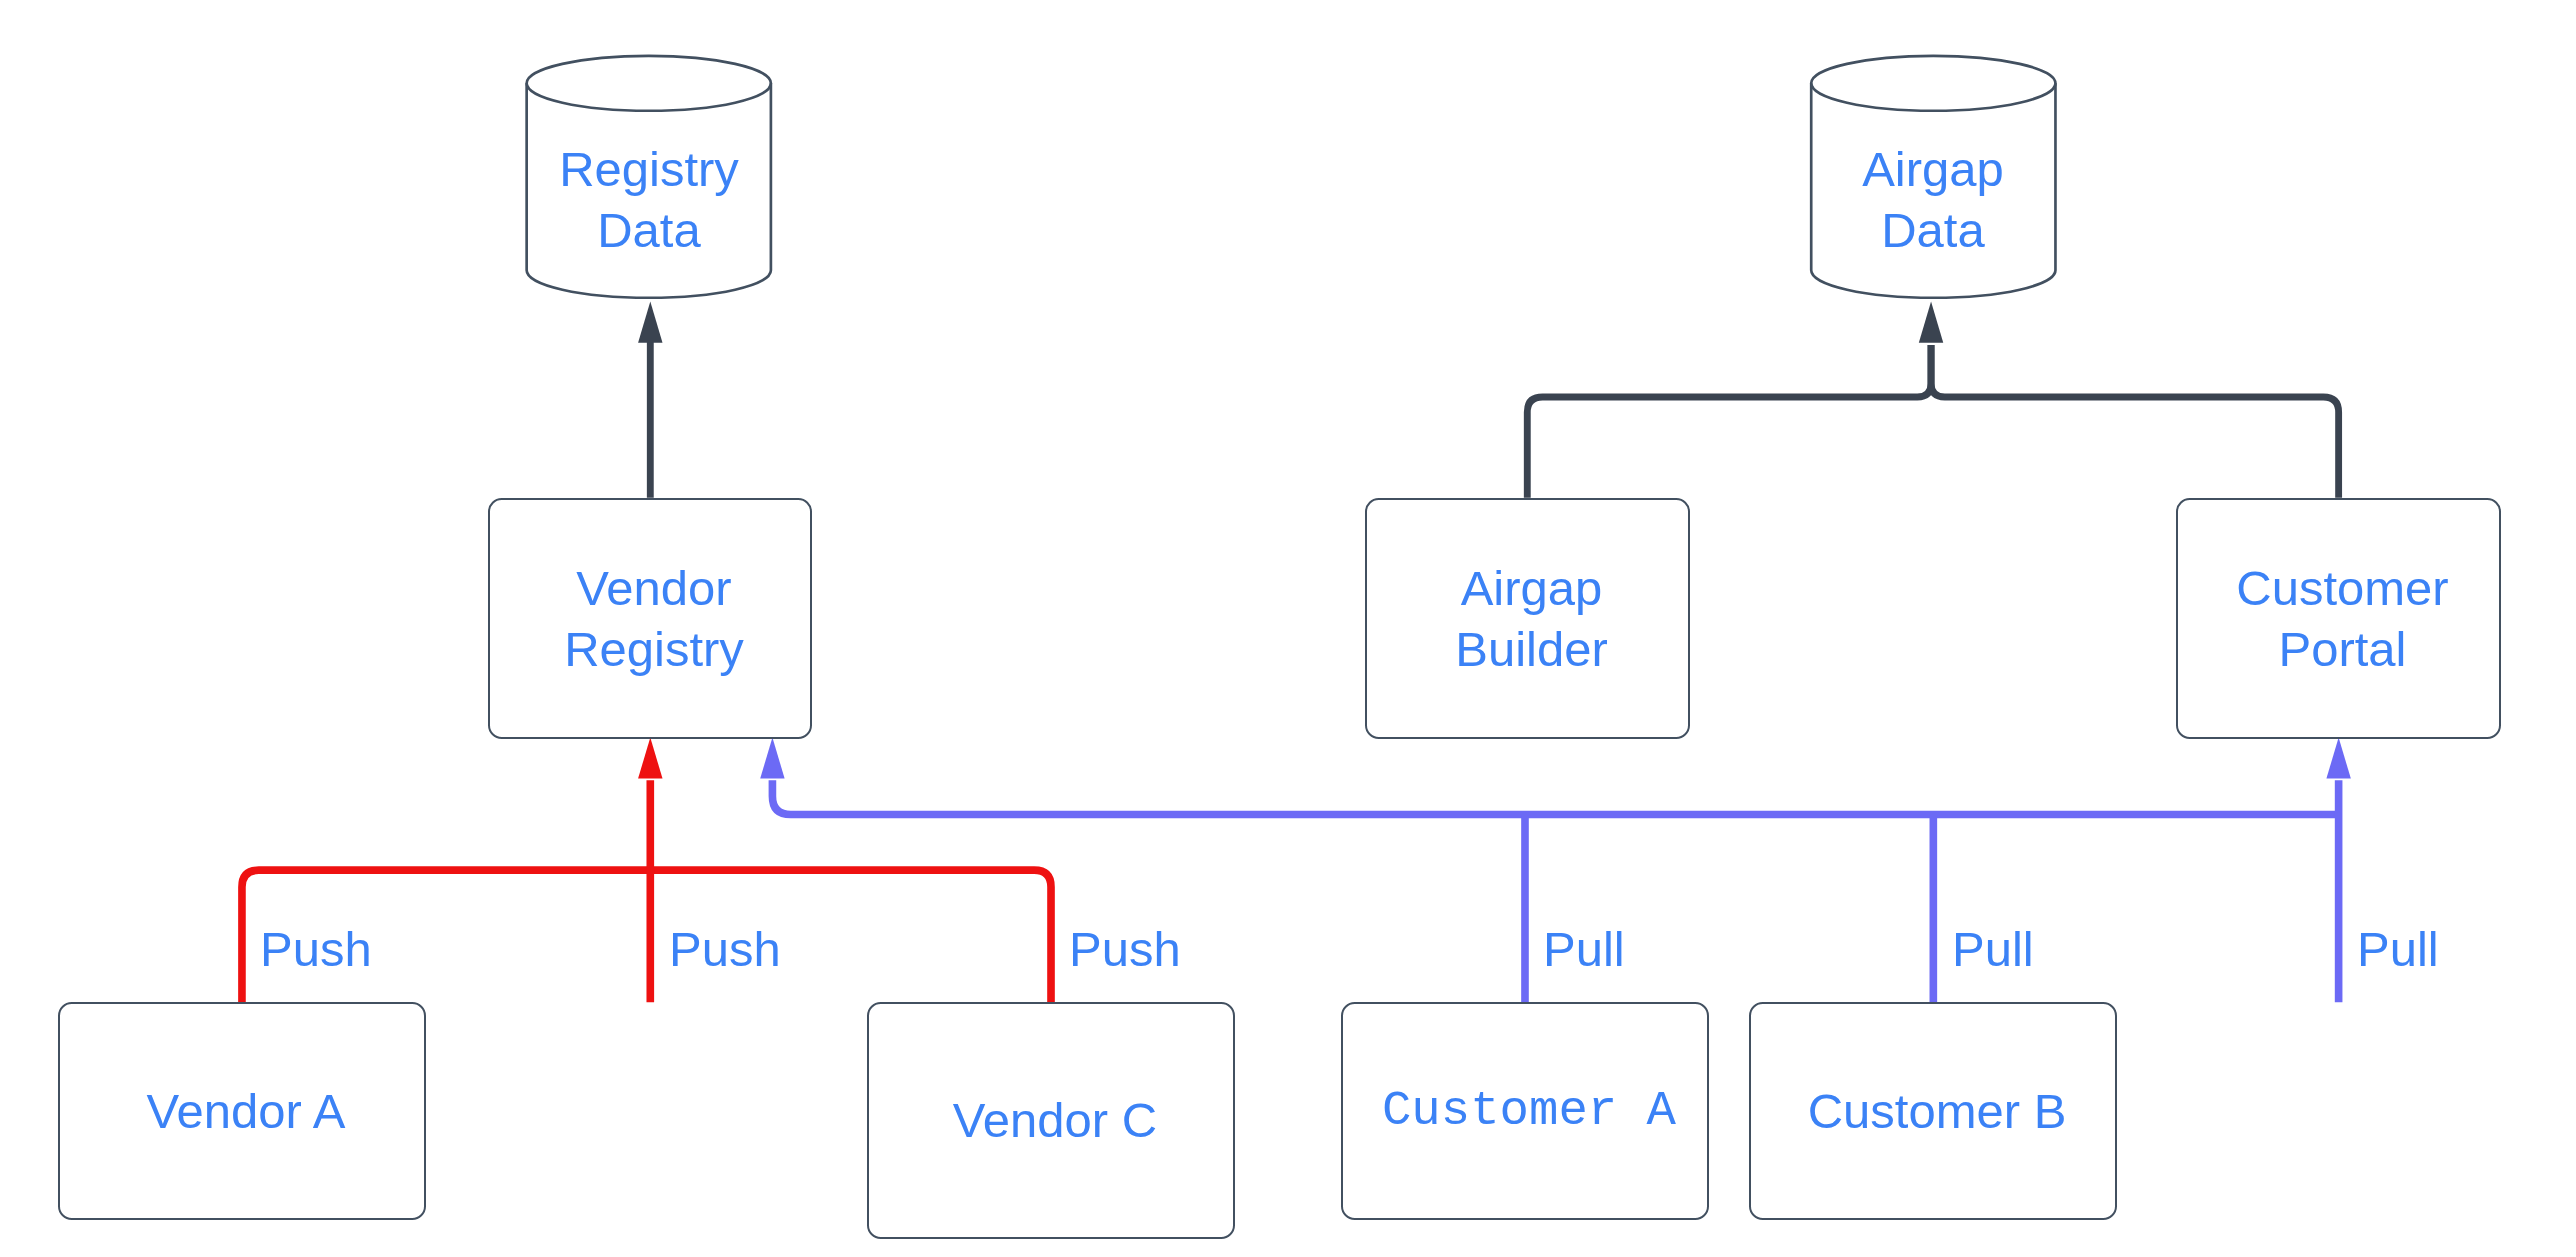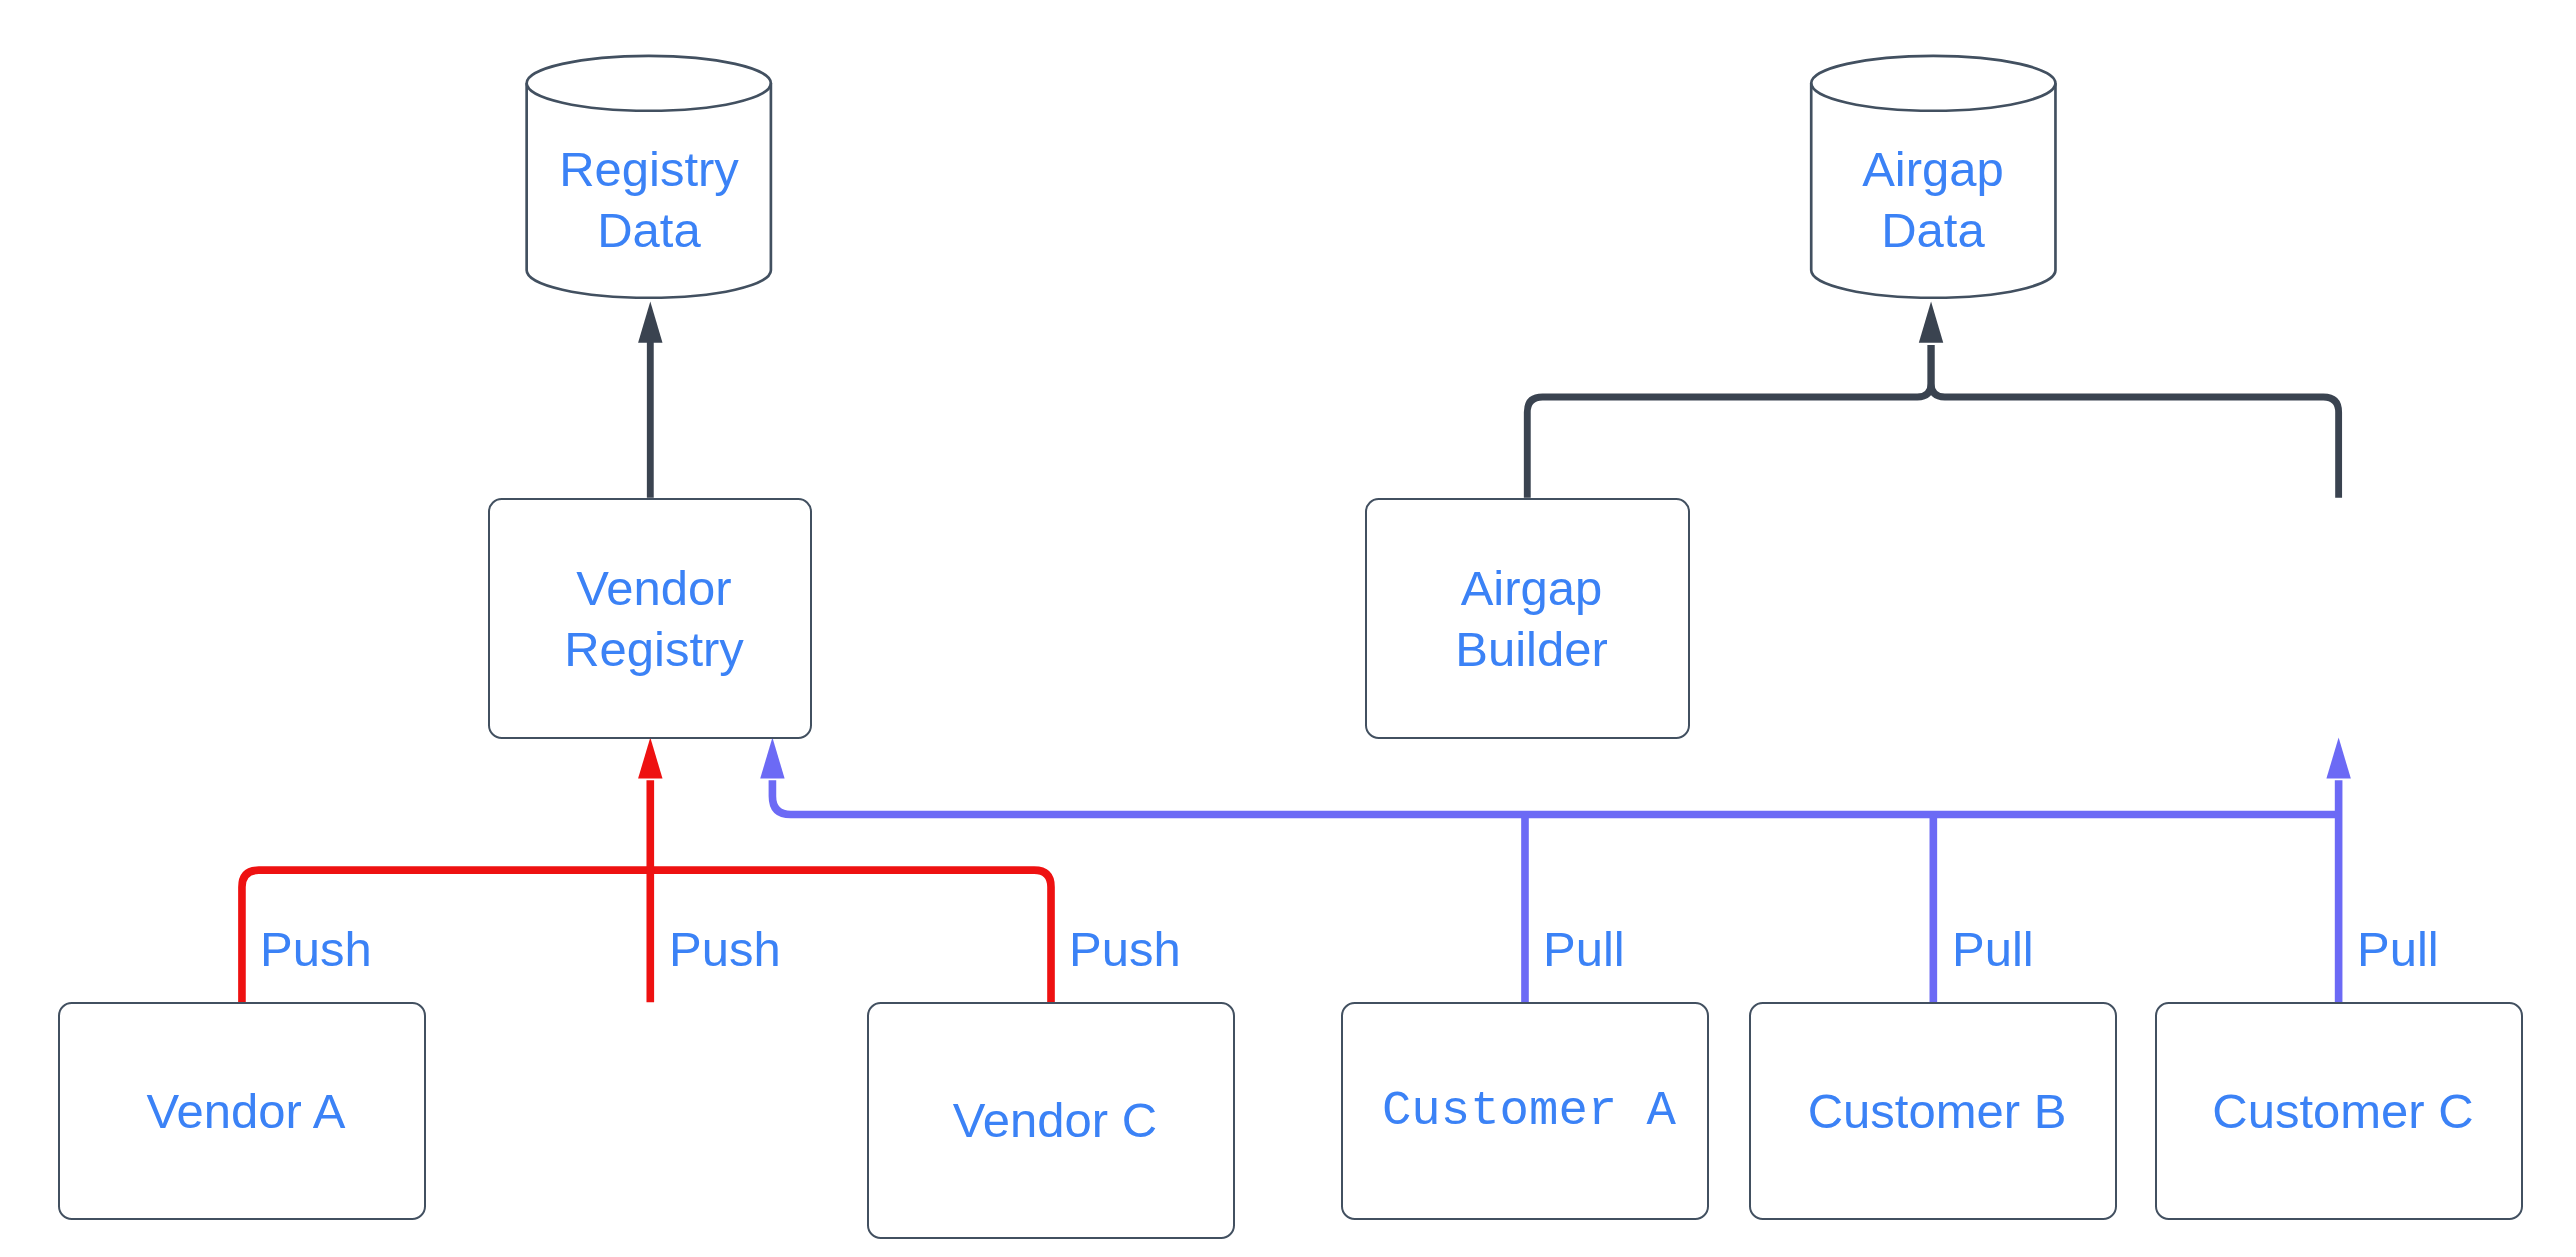--- a/index.html
+++ b/index.html
@@ -100,26 +100,27 @@
 
   <div class="cyl-label" id="registry-data-label">Registry
 Data</div>
   <div class="cyl-label" id="airgap-data-label">Airgap
 Data</div>
 
   <div class="node" id="vendor-registry">Vendor
 Registry</div>
   <div class="node" id="airgap-builder">Airgap
 Builder</div>
+  <div class="node" id="customer-portal">Customer
+Portal</div>
 
   <div class="node" id="vendor-a">Vendor A</div>
   <div class="node" id="vendor-c">Vendor C</div>
   <div class="node" id="customer-a">Customer A</div>
   <div class="node" id="customer-b">Customer B</div>
-  <div class="node" id="customer-c">Customer C</div>
 
   <div class="edge-label" id="push-a">Push</div>
   <div class="edge-label" id="push-b">Push</div>
   <div class="edge-label" id="push-c">Push</div>
   <div class="edge-label" id="pull-a">Pull</div>
   <div class="edge-label" id="pull-b">Pull</div>
   <div class="edge-label" id="pull-c">Pull</div>
 
 </div>
 

